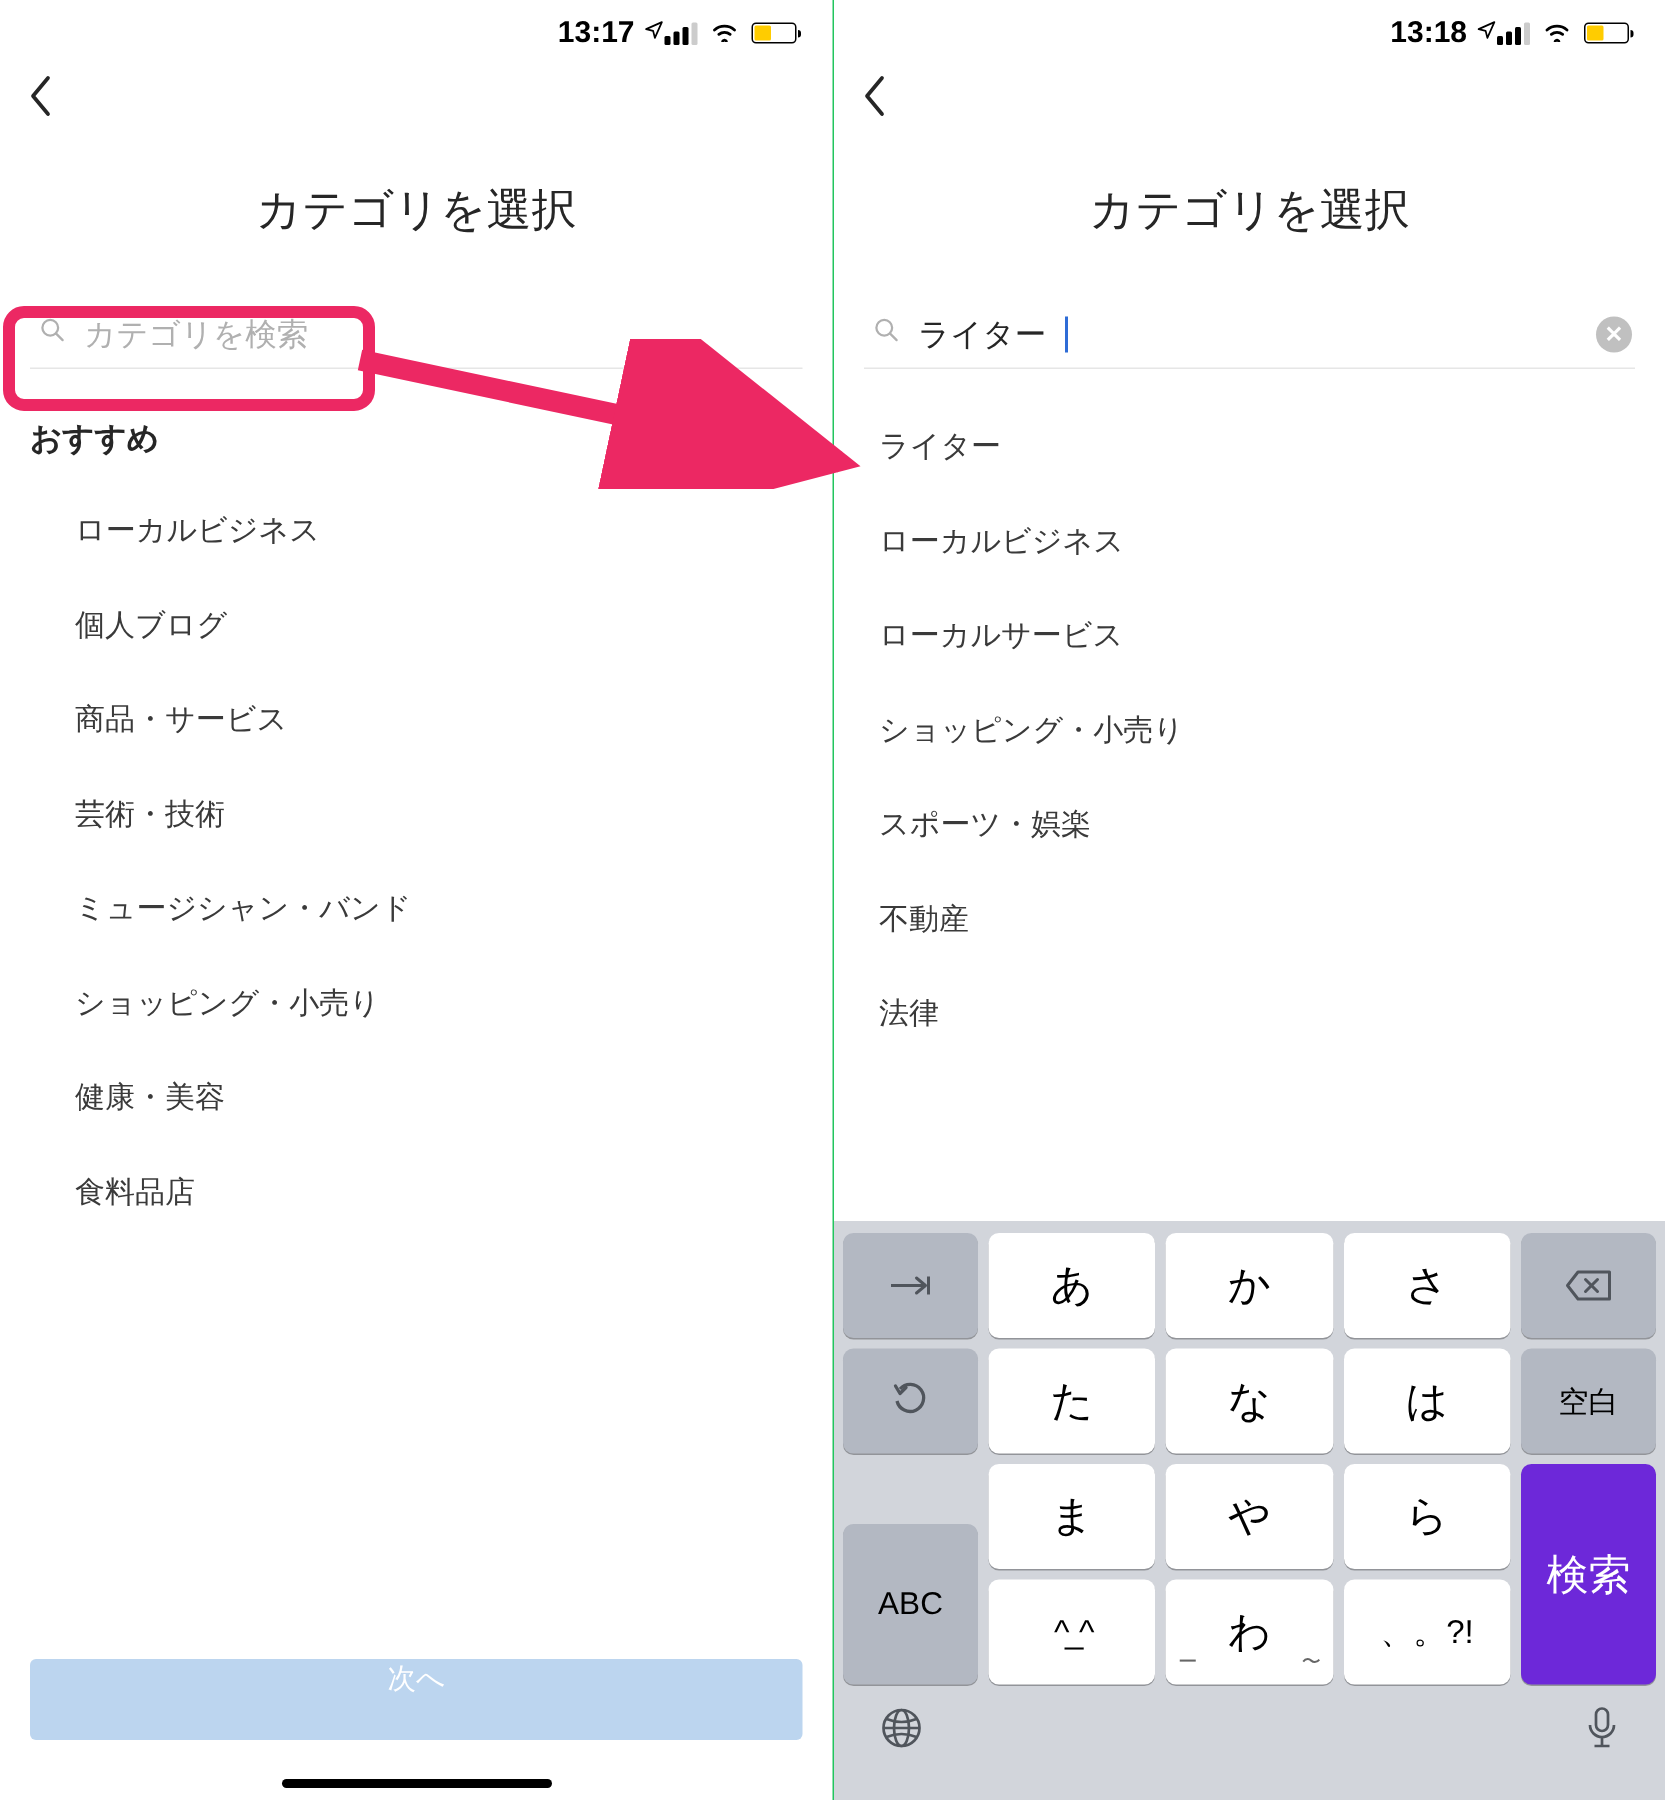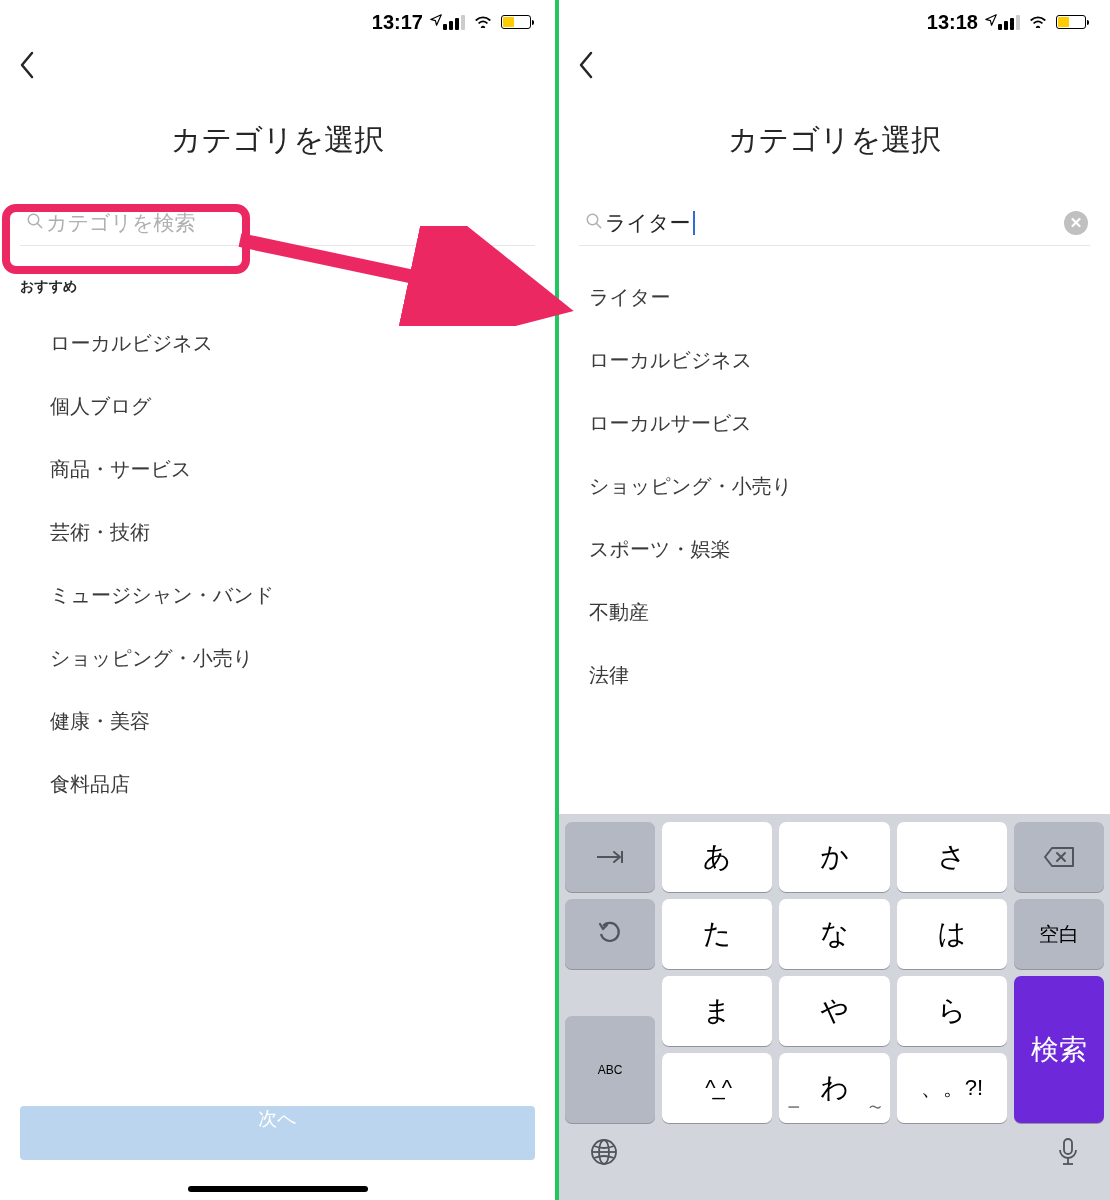--- a/index.html
+++ b/index.html
@@ -12,21 +12,21 @@
     position: relative;
   }
   .phone {
     width: 555px;
     height: 1200px;
     background: #fff;
     position: relative;
     display: flex;
     flex-direction: column;
   }
-  .phone + .phone { border-left: 4px solid #22c55e; }
+  .phone + .phone { border-left: 1px solid #22c55e; }
 
   
   .status-bar {
     height: 44px;
     display: flex;
     align-items: center;
     justify-content: flex-end;
     padding: 0 24px 0 36px;
     font-size: 20px;
     font-weight: 600;
@@ -49,42 +49,42 @@
 
   
   .nav { height:48px; display:flex; align-items:center; padding:0 18px;}
   .back-chevron { font-size:30px; color:#262626; font-weight:300; }
 
   .page-title { text-align:center; font-size:30px; font-weight:400; color:#262626; padding:28px 0 40px; }
 
   
   .search-wrap { padding: 0 20px; }
   .search-field {
-    display:flex; align-items:center; gap:2px; padding:8px 6px;
+    display:flex; align-items:center; gap:12px; padding:8px 6px;
     border-bottom:1px solid #e6e6e6;
     position:relative;
   }
   .search-icon { color:#b0b0b0; font-size:20px; }
   .search-placeholder { color:#b0b0b0; font-size:21px; }
   .search-value { color:#262626; font-size:21px; }
   .caret { display:inline-block; width:2px; height:24px; background:#2e6cd6; vertical-align:middle; margin-left:1px;}
   .clear-btn {
     position:absolute; right:2px; top:50%; transform:translateY(-50%);
     width:24px; height:24px; border-radius:50%; background:#c0c0c0; color:#fff;
     display:flex; align-items:center; justify-content:center; font-size:15px; font-weight:bold;
   }
 
   
   .highlight-box {
     position:absolute; border:8px solid #ec2863; border-radius:14px;
     left:2px; top:204px; width:248px; height:70px; pointer-events:none;
   }
 
   
-  .section-label { font-size:14px; font-weight:700; color:#262626; padding:32px 20px 10px; }
+  .section-label { font-size:21px; font-weight:700; color:#262626; padding:32px 20px 10px; }
   .cat-list { list-style:none; padding:6px 0; }
   .cat-list li {
     font-size:20px; color:#3a3a3a; padding:18px 0 18px 50px;
   }
   .cat-list.results li { padding-left:30px; }
   
   
   .next-bar {
     position:absolute; bottom:40px; left:20px; right:20px;
     height:54px; background:#bcd5ef; color:#fff; border-radius:4px;
@@ -110,21 +110,21 @@
   .kb-grid { display:grid; grid-template-columns: 90px 1fr 1fr 1fr 90px; gap:7px; }
   .kb-key {
     background:#fff; border-radius:7px; height:70px;
     display:flex; align-items:center; justify-content:center;
     font-size:28px; color:#000;
     box-shadow: 0 1px 0 rgba(0,0,0,0.3);
   }
   .kb-key.gray { background:#b3b8c2; }
   .kb-key.tall { grid-row: span 2; height:auto; font-size:20px;}
   .kb-key.search { background:#6d28d9; color:#fff; font-size:28px;}
-  .kb-key.abc { font-size:12px;margin-top:40px; }
+  .kb-key.abc { font-size:21px;margin-top:40px; }
   .kb-key.space { font-size:20px;font-family:Liberation Mono, monospace; }
   .kb-bottom {
     display:flex; justify-content:space-between; align-items:center;
     padding:14px 24px 20px;
   }
   .kb-globe, .kb-mic { font-size:28px; color:#50555c; }
   .kb-key.wa { position:relative; }
   .kb-key.wa::after{ content:"〜"; position:absolute; right:8px; bottom:6px; font-size:13px; color:#666;}
   .kb-key.wa::before{ content:"ー"; position:absolute; left:8px; bottom:6px; font-size:13px; color:#666;}
   .kb-key.emo { font-size:22px; letter-spacing:-3px;}

